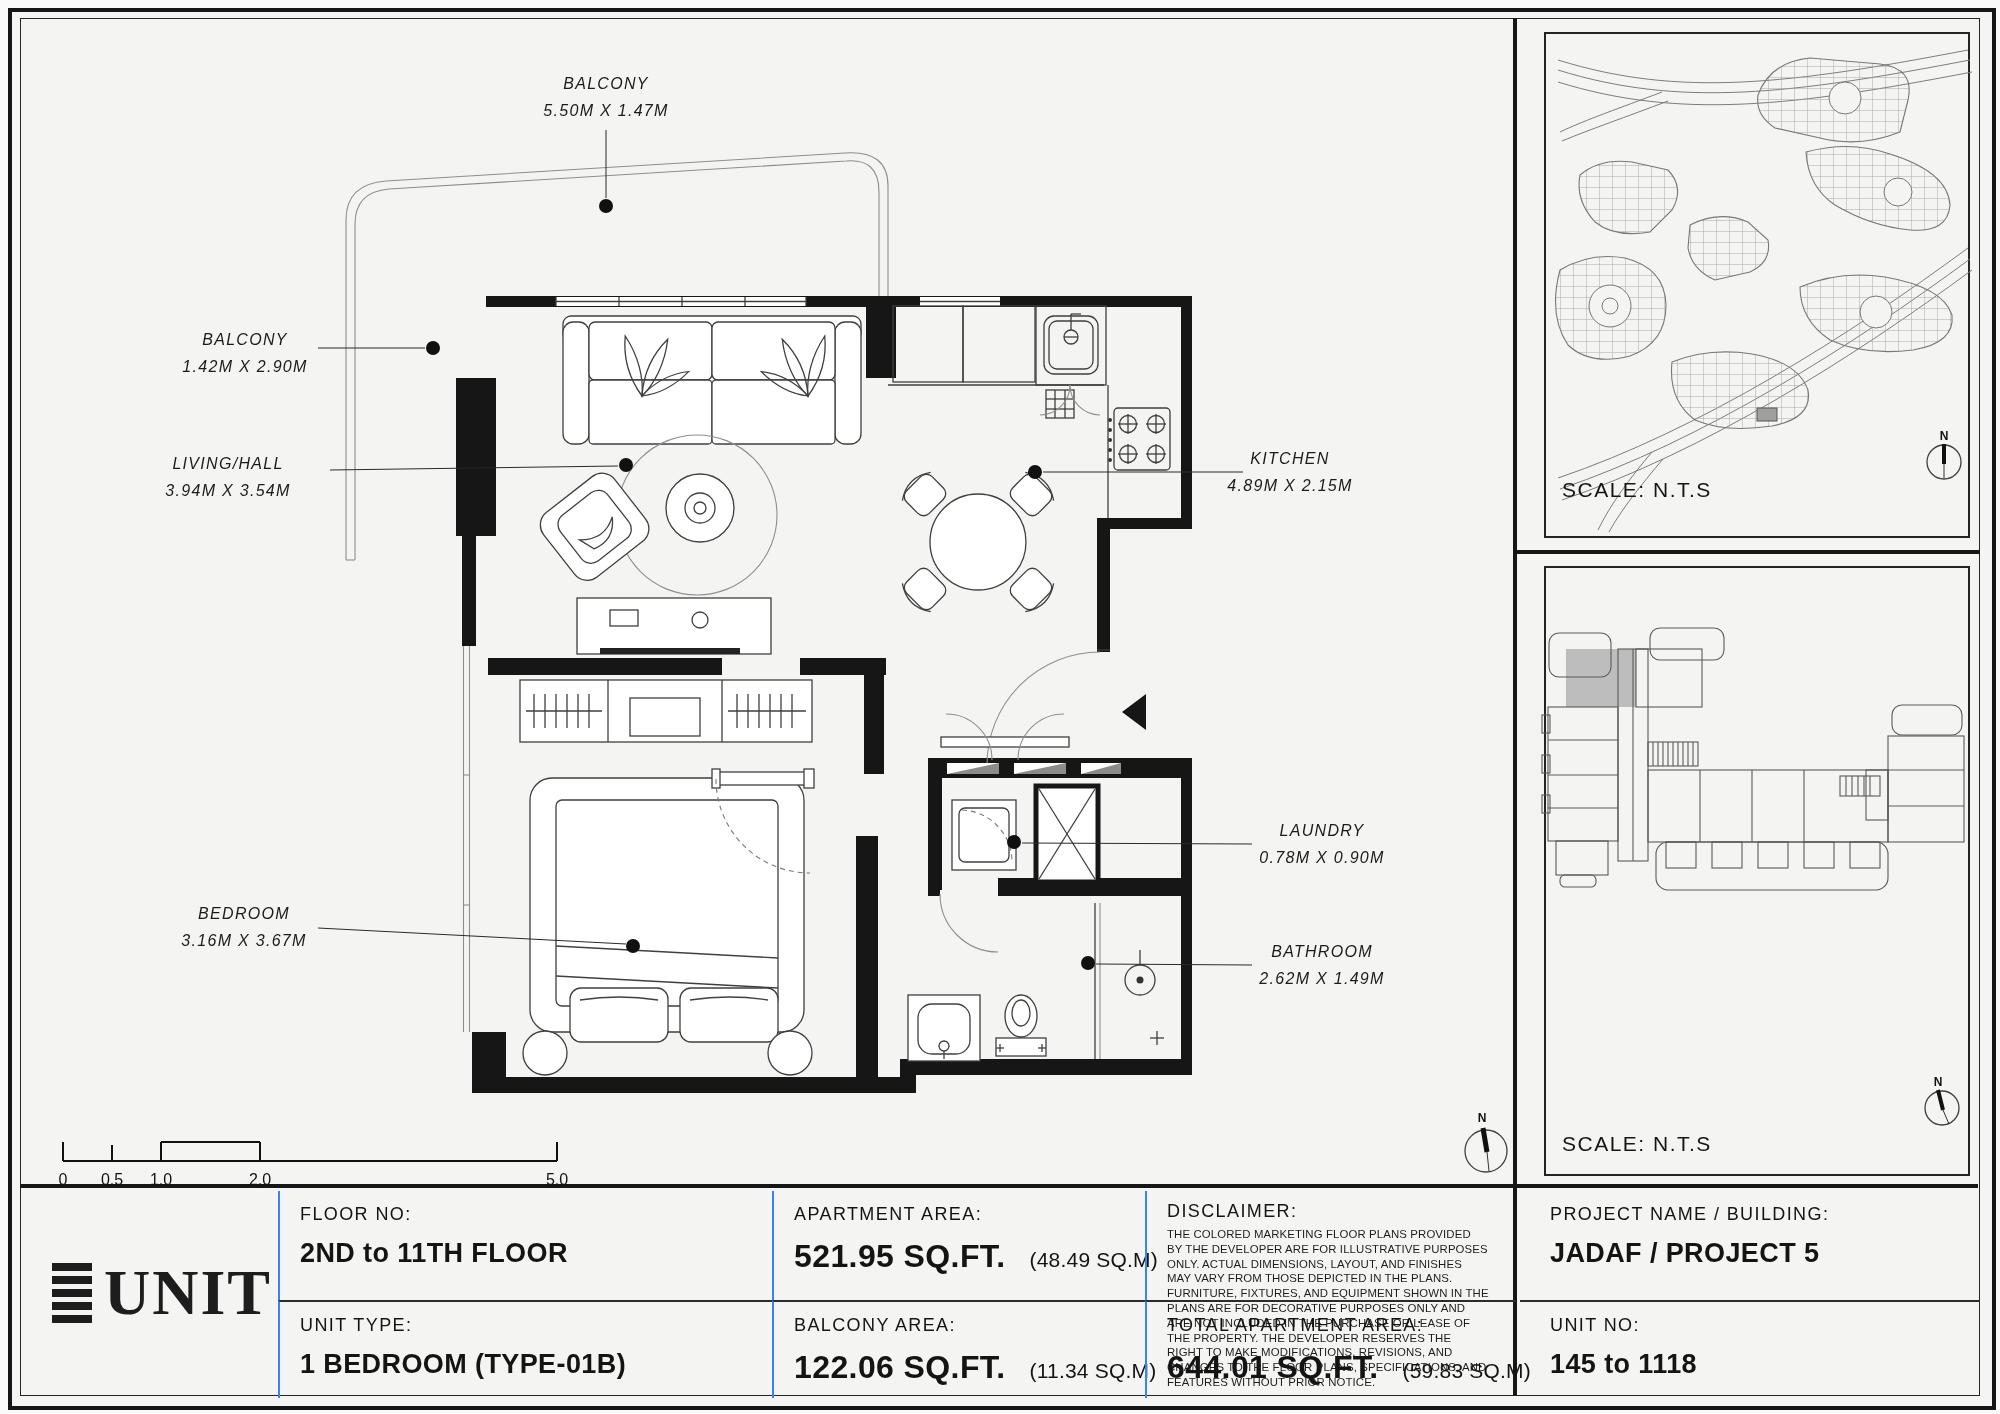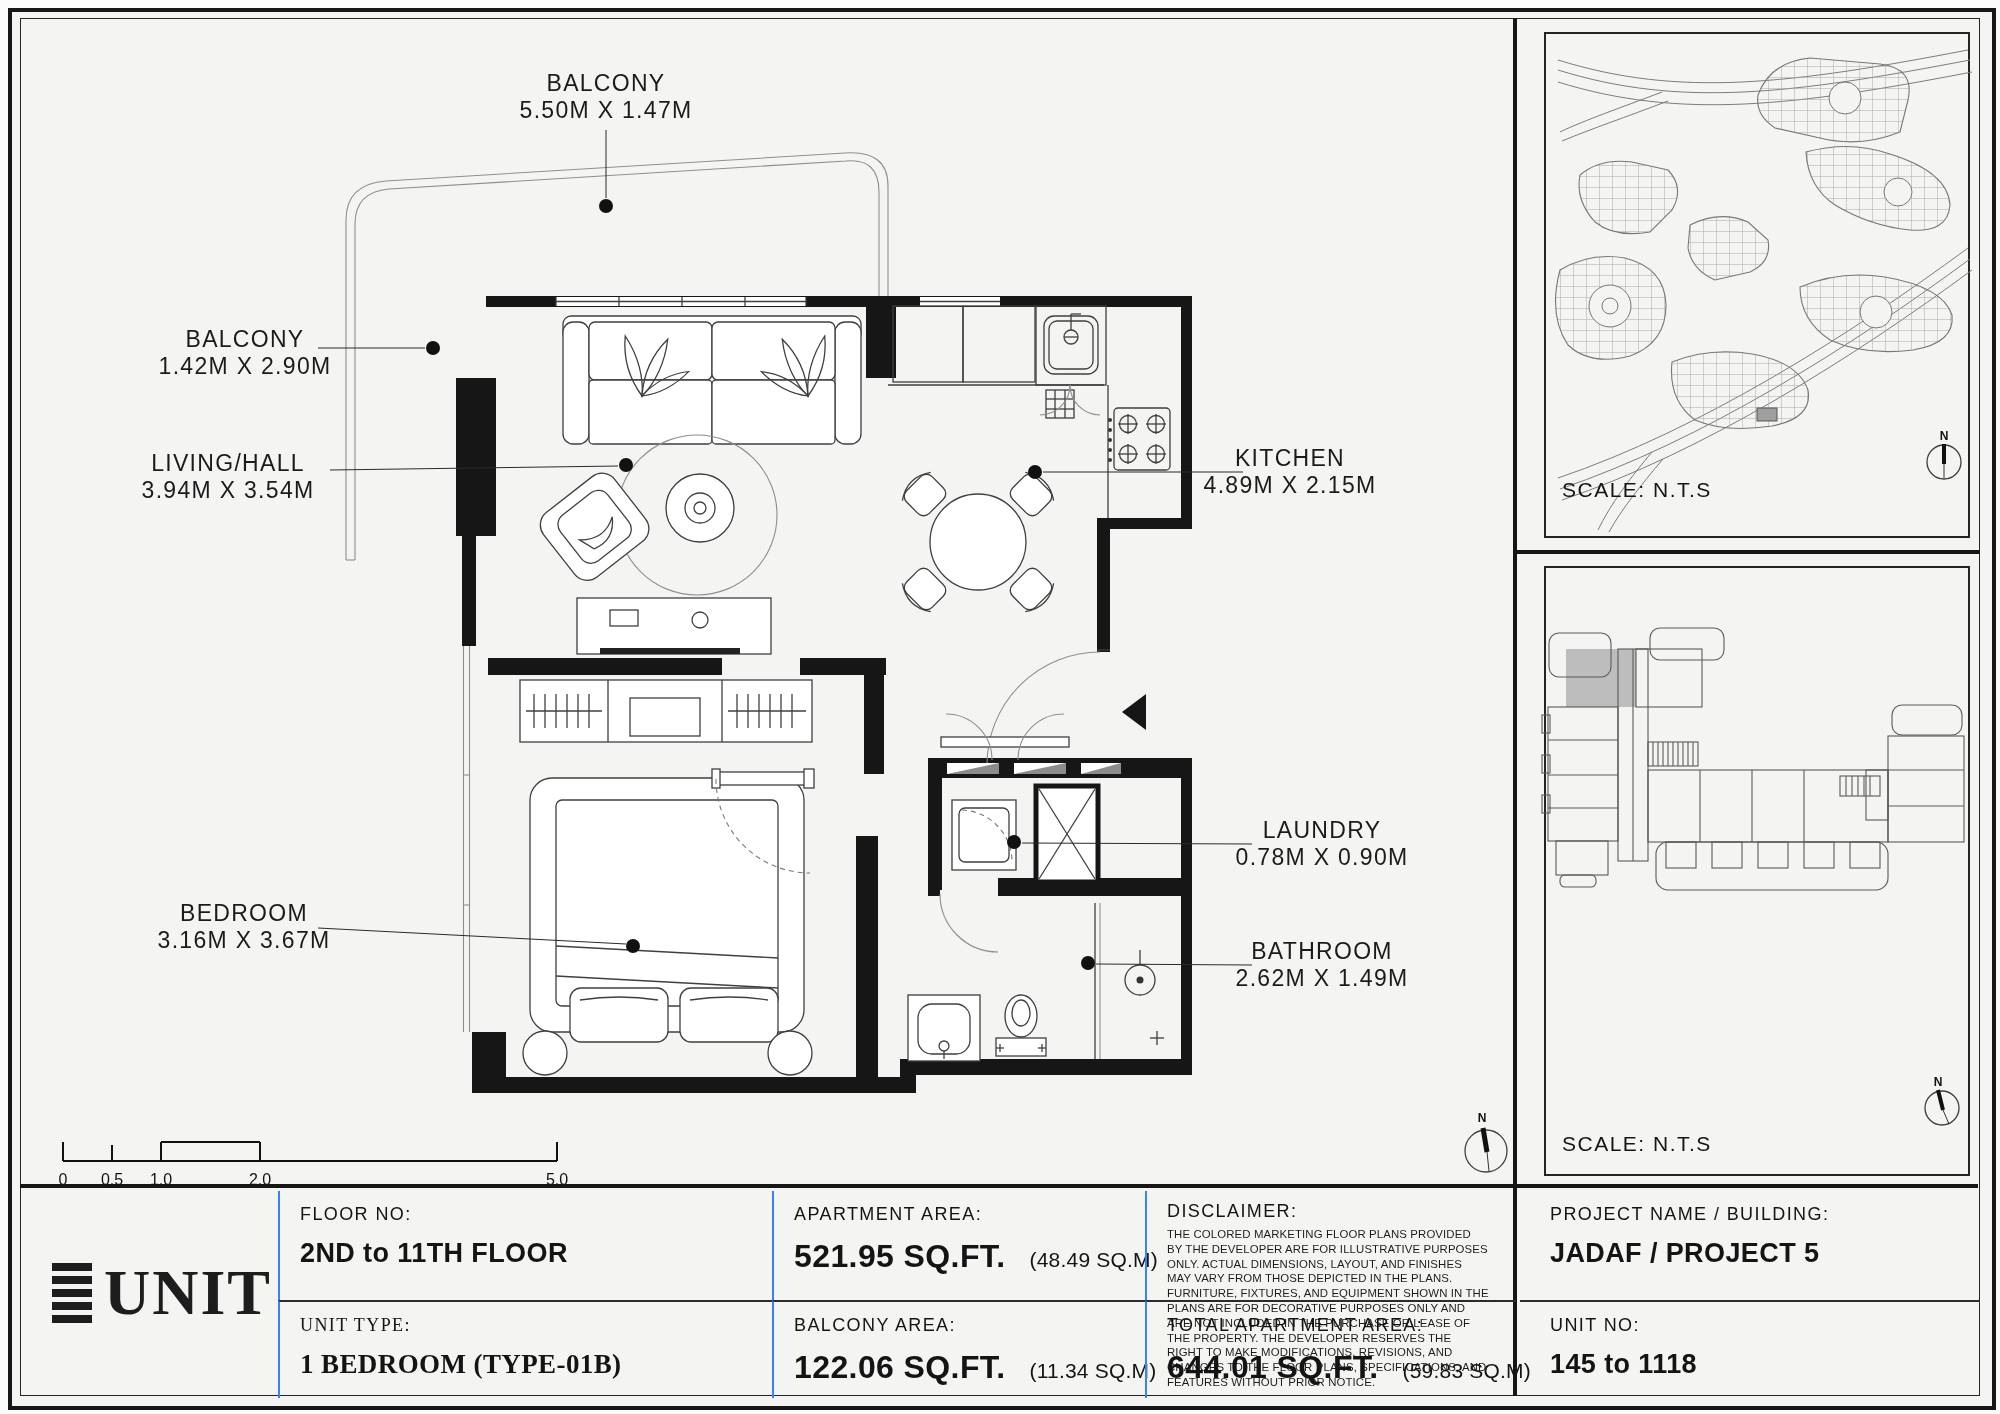--- a/index.html
+++ b/index.html
@@ -7,21 +7,21 @@
   .abs{position:absolute;}
   
   .frame-outer{left:8px;top:8px;width:1980px;height:1394px;border:4px solid #161616;background:#f4f4f2;}
   .frame-inner{left:20px;top:18px;width:1958px;height:1376px;border:1.5px solid #242424;}
   .div-v{left:1513px;top:18px;width:4px;height:1378px;background:#161616;}
   .div-h-right{left:1517px;top:550px;width:463px;height:4px;background:#161616;}
   .bar-top{left:20px;top:1184px;width:1958px;height:4px;background:#161616;}
   .panel-border{border:2px solid #242424;}
   
   .plan-label{transform:translateX(-50%);display:flex;flex-direction:column;text-align:center;
-    font-size:23px;line-height:27px;letter-spacing:1.3px;color:#1b1b1b;white-space:nowrap;}
+    font-size:16px;line-height:27px;letter-spacing:1.3px;color:#1b1b1b;white-space:nowrap;font-style:italic;}
   .scale-nts{font-size:21px;letter-spacing:1.5px;color:#151515;}
   
   .cell{box-sizing:border-box;padding:13px 0 0 20px;color:#141414;}
   .bl{border-left:2px solid #3b82f6;}
   .bt{border-top:2px solid #2b2b2b;}
   .lbl{font-size:18px;letter-spacing:1.4px;}
   .val{font-size:27px;font-weight:700;letter-spacing:.4px;margin-top:13px;white-space:nowrap;}
   .big{font-size:32px;}
   .sqm{font-size:21px;font-weight:400;letter-spacing:.2px;margin-left:24px;}
   .disc{font-size:11.4px;line-height:14.8px;letter-spacing:.12px;width:322px;margin-top:5px;color:#1d1d1d;}
@@ -463,21 +463,21 @@
           <div></div>
       </div>
       <div class="logo-text">UNIT</div>
     </div>
   </div>
 
   <div class="abs cell bl" style="left:278px;top:1191px;width:494px;height:109px;">
     <div class="lbl">FLOOR NO:</div>
     <div class="val">2ND to 11TH FLOOR</div>
   </div>
-  <div class="abs cell bl bt" style="left:278px;top:1300px;width:494px;height:98px;font-family:Liberation Serif, serif;">
+  <div class="abs cell bl bt" style="left:278px;top:1300px;width:494px;height:98px;">
     <div class="lbl">UNIT TYPE:</div>
     <div class="val">1 BEDROOM (TYPE-01B)</div>
   </div>
 
   <div class="abs cell bl" style="left:772px;top:1191px;width:373px;height:109px;">
     <div class="lbl">APARTMENT AREA:</div>
     <div class="val big"><span>521.95 SQ.FT.</span><span class="sqm">(48.49 SQ.M)</span></div>
   </div>
   <div class="abs cell bl bt" style="left:772px;top:1300px;width:373px;height:98px;">
     <div class="lbl">BALCONY AREA:</div>

